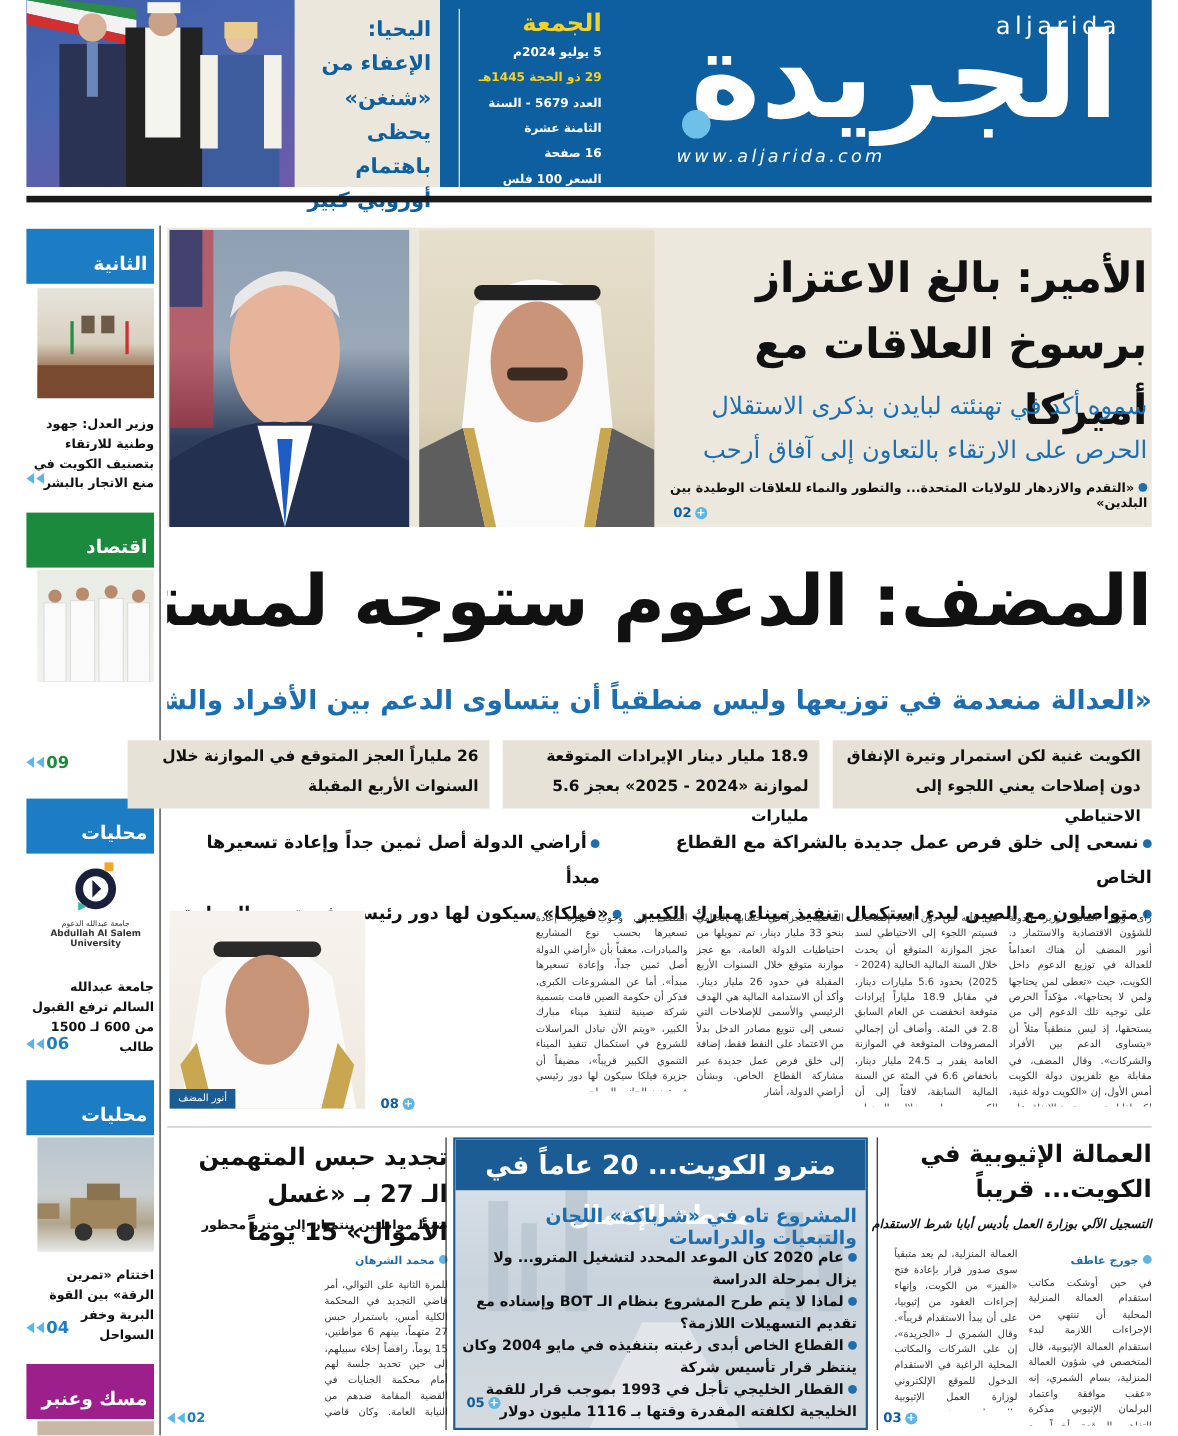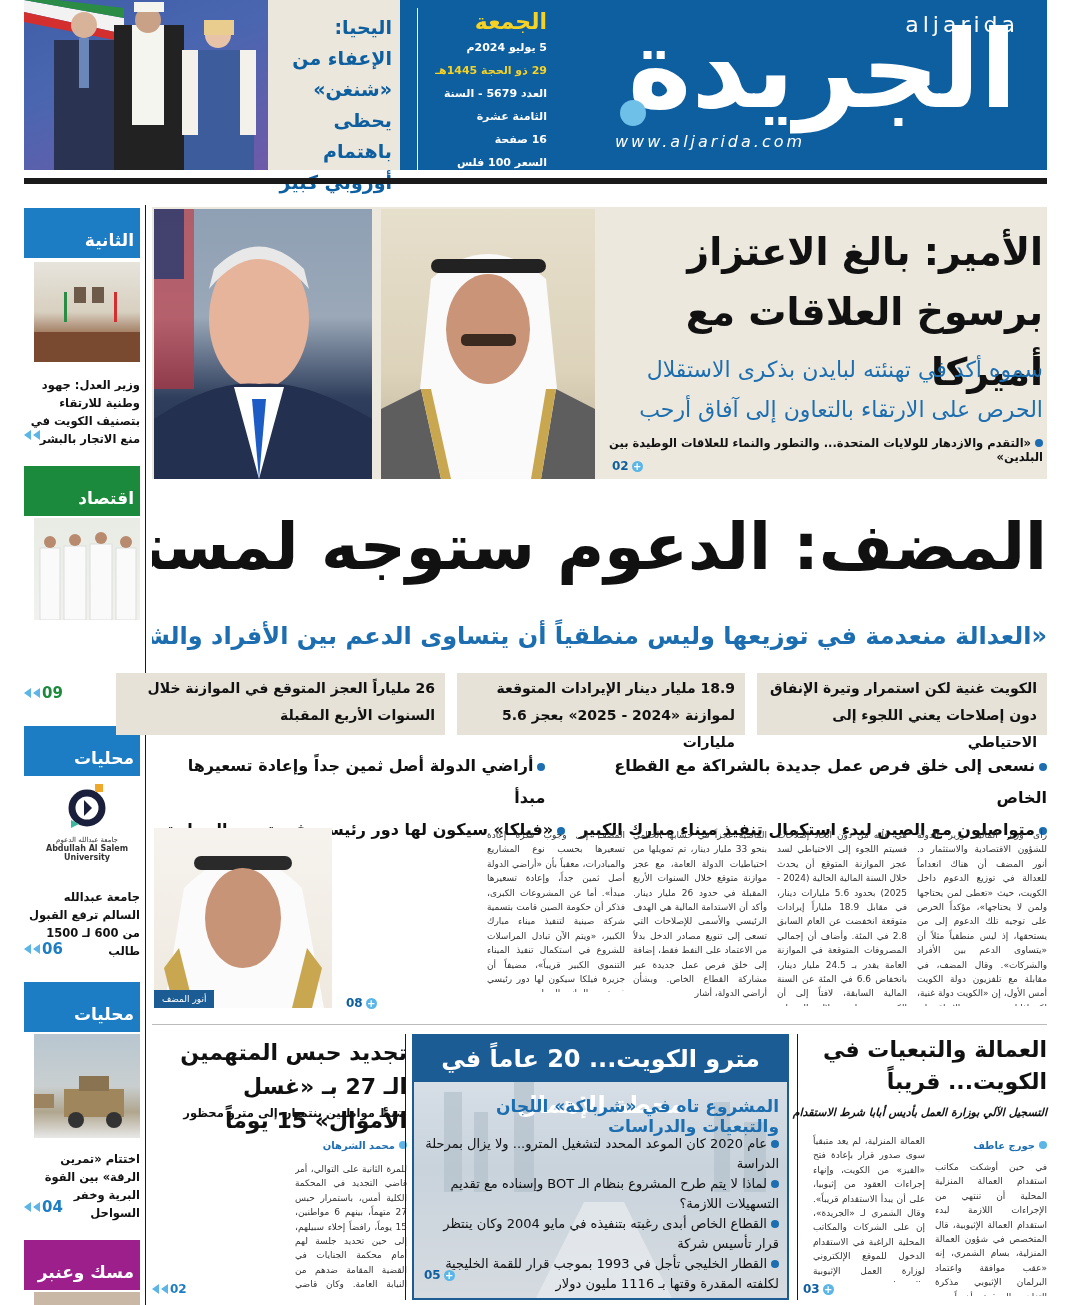--- a/index.html
+++ b/index.html
@@ -56,21 +56,21 @@
   
   .bl-head { right: 812px; top: 1036px; width: 250px; font-weight: bold; font-size: 22px; line-height: 34px; color: #111; text-align: right; }
   .bl-sub { right: 812px; top: 1106px; width: 250px; font-weight: bold; font-size: 11.5px; color: #111; text-align: right; }
   .byline { font-size: 10px; color: #1c6eb0; font-weight: bold; }
   .vsep { width: 1px; background: #1a1a1a; }
 
   
   #metro { left: 412px; top: 1034px; width: 377px; height: 266px; border: 2px solid #1c5c95; background: linear-gradient(180deg,#dde5ec 0%,#c9d3dc 50%,#d5dbe0 100%); overflow: hidden; }
   #metro-head { position: absolute; left: 0; top: 0; width: 100%; height: 46px; background: #1c5c95; color: #fff; font-weight: bold; font-size: 24px; line-height: 46px; text-align: center; }
   #metro-sub { position: absolute; right: 8px; top: 60px; color: #1c6eb0; font-weight: bold; font-size: 17px; }
-  #metro-list { position: absolute; right: 8px; top: 98px; width: 360px; font-weight: normal; font-size: 13px; line-height: 20px; color: #111; }
+  #metro-list { position: absolute; right: 8px; top: 98px; width: 360px; font-weight: bold; font-size: 13px; line-height: 20px; color: #111; }
 
   
   .eth-head { right: 24px; top: 1034px; width: 240px; font-weight: bold; font-size: 22px; line-height: 32px; color: #111; text-align: right; }
   .eth-sub { right: 24px; top: 1106px; width: 244px; font-weight: bold; font-size: 11px; color: #111; text-align: right; white-space: nowrap; font-style: italic; }
 </style>
 </head>
 <body>
 
 <div class="abs" id="teaser-img">
   <svg width="244" height="170" viewBox="0 0 244 170">
@@ -307,21 +307,21 @@
     <div><span class="dot"></span><span>القطاع الخاص أبدى رغبته بتنفيذه في مايو 2004 وكان ينتظر قرار تأسيس شركة</span></div>
     <div><span class="dot"></span><span>القطار الخليجي تأجل في 1993 بموجب قرار للقمة الخليجية لكلفته المقدرة وقتها بـ 1116 مليون دولار</span></div>
   </div>
   <div class="abs pg-ref" style="left:10px; top:232px;justify-content:flex-end;">
       <span>05</span>
       <span class="plus">+</span>
     </div>
 </div>
 <div class="abs vsep" style="left:797px; top:1034px; height:266px;"></div>
 
-<div class="abs eth-head">العمالة والتبعيات في الكويت... قريباً</div>
+<div class="abs eth-head">العمالة الإثيوبية في الكويت... قريباً</div>
 <div class="abs eth-sub">التسجيل الآلي بوزارة العمل بأديس أبابا شرط الاستقدام</div>
 <div class="abs" style="right:24px; top:1134px; width:110px; text-align:right;"><span class="dot" style="background:#5bb5e6;"></span><span class="byline">جورج عاطف</span></div>
 <div class="abs col-text" style="right:24px; top:1160px; width:112px; height:136px; overflow:hidden;">في حين أوشكت مكاتب استقدام العمالة المنزلية المحلية أن تنتهي من الإجراءات اللازمة لبدء استقدام العمالة الإثيوبية، قال المتخصص في شؤون العمالة المنزلية، بسام الشمري، إنه «عقب موافقة واعتماد البرلمان الإثيوبي مذكرة التفاهم الموقعة أخيراً مع الكويت لاستقدام واستخدام</div>
 <div class="abs col-text" style="right:146px; top:1134px; width:112px; height:148px; overflow:hidden;">العمالة المنزلية، لم يعد متبقياً سوى صدور قرار بإعادة فتح «الفيز» من الكويت، وإنهاء إجراءات العقود من إثيوبيا، على أن يبدأ الاستقدام قريباً». وقال الشمري لـ «الجريدة»، إن على الشركات والمكاتب المحلية الراغبة في الاستقدام الدخول للموقع الإلكتروني لوزارة العمل الإثيوبية والتسجيل فيه ورفع المستندات المطلوبة.</div>
 <div class="abs pg-ref" style="left:803px; top:1282px;">
     <span>03</span>
     <span class="plus">+</span>
   </div>
 
 </body></html>

